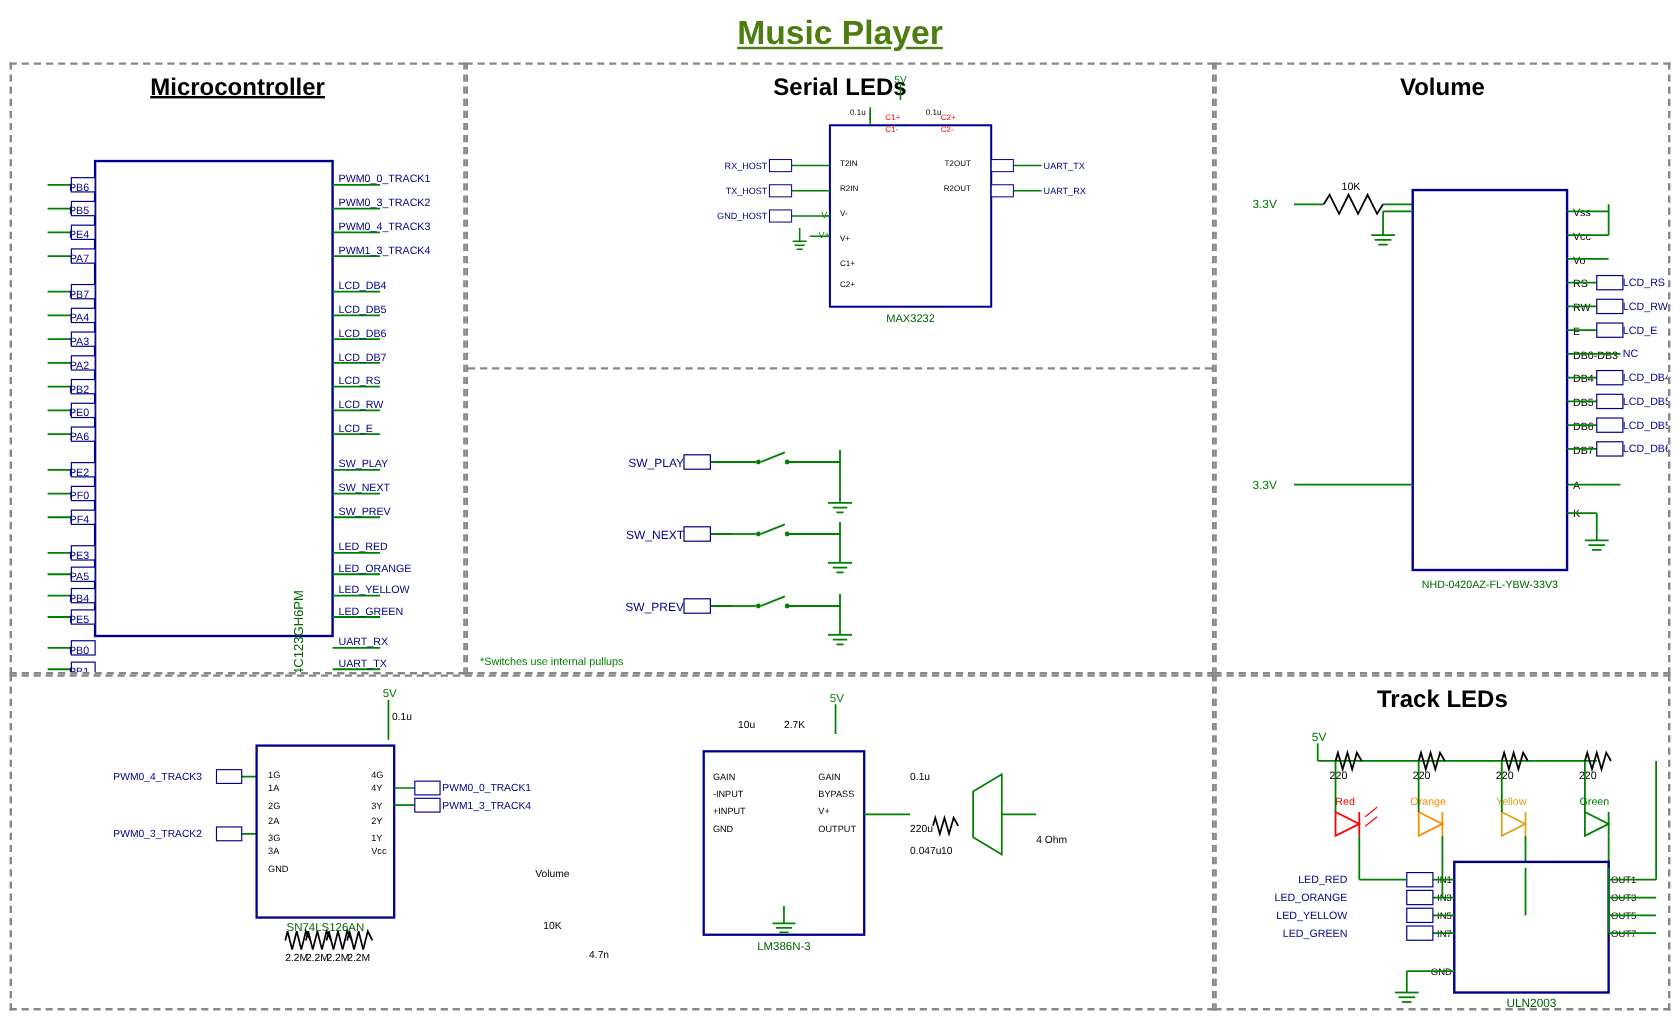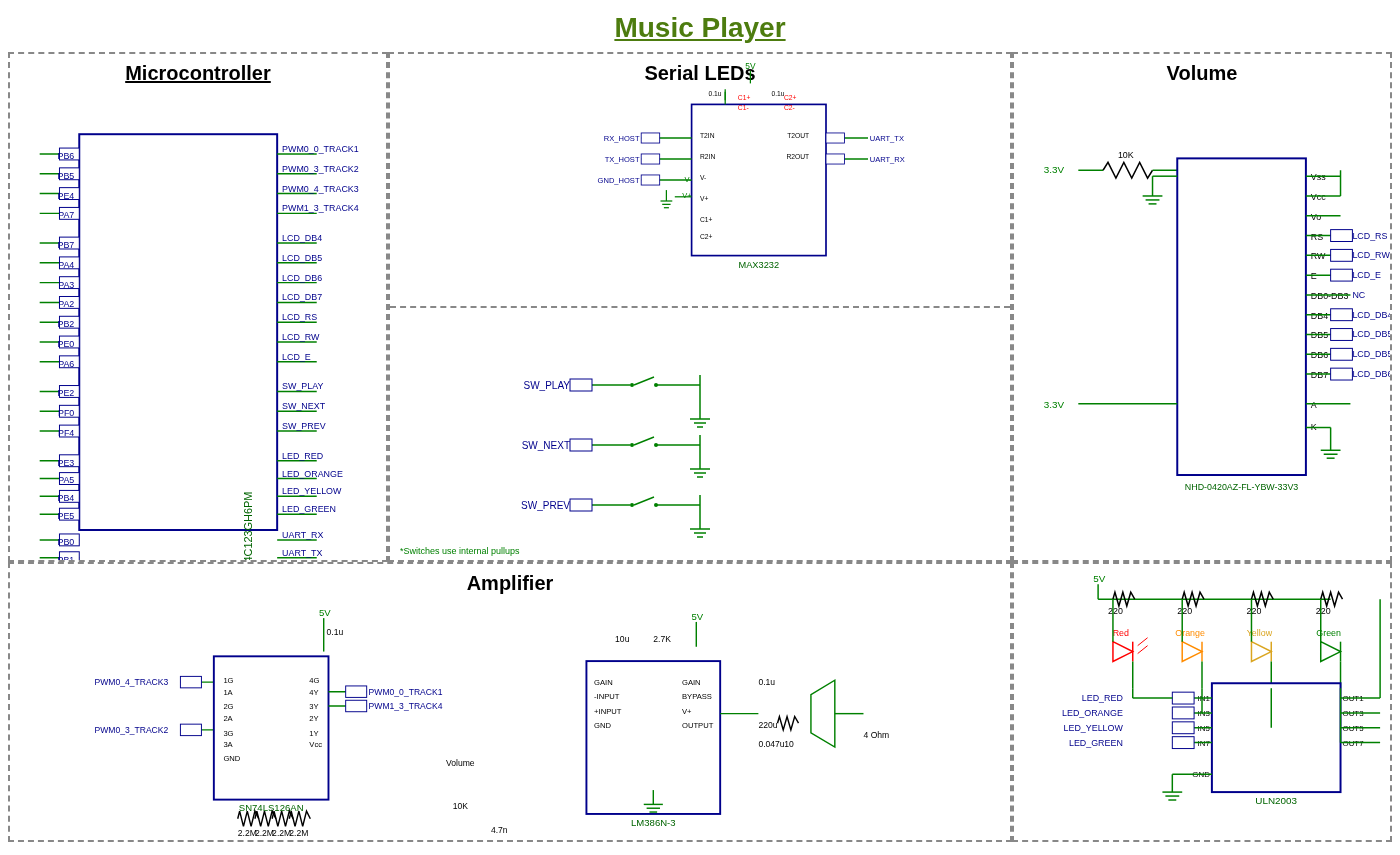--- a/index.html
+++ b/index.html
@@ -415,21 +415,20 @@
 
       <line x1="165" y1="88" x2="140" y2="88" stroke="#008000" stroke-width="1.5"></line>
       <line x1="140" y1="88" x2="140" y2="108" stroke="#008000" stroke-width="1.5"></line>
       <line x1="130" y1="108" x2="150" y2="108" stroke="#008000" stroke-width="1.5"></line>
       <line x1="133" y1="112" x2="147" y2="112" stroke="#008000" stroke-width="1.5"></line>
       <line x1="136" y1="116" x2="144" y2="116" stroke="#008000" stroke-width="1.5"></line>
     </svg>
   </div>
 
   <div class="panel amp-panel">
-    <div class="panel-title">Amplifier</div>
     <svg style="width:100%;height:90%;" viewBox="0 0 880 260">
 
       <text x="5" y="90" font-size="9" fill="#00008B" font-family="Arial">PWM0_4_TRACK3</text>
       <line x1="95" y1="87" x2="130" y2="87" stroke="#008000" stroke-width="1.5"></line>
       <rect x="95" y="81" width="22" height="12" fill="white" stroke="#00008B" stroke-width="1"></rect>
 
       <text x="5" y="140" font-size="9" fill="#00008B" font-family="Arial">PWM0_3_TRACK2</text>
       <line x1="95" y1="137" x2="130" y2="137" stroke="#008000" stroke-width="1.5"></line>
       <rect x="95" y="131" width="22" height="12" fill="white" stroke="#00008B" stroke-width="1"></rect>
 
@@ -513,20 +512,21 @@
       <text x="810" y="145" font-size="9" fill="#000" font-family="Arial">4 Ohm</text>
 
       <line x1="590" y1="200" x2="590" y2="215" stroke="#008000" stroke-width="1.5"></line>
       <line x1="580" y1="215" x2="600" y2="215" stroke="#008000" stroke-width="1.5"></line>
       <line x1="583" y1="219" x2="597" y2="219" stroke="#008000" stroke-width="1.5"></line>
       <line x1="586" y1="223" x2="594" y2="223" stroke="#008000" stroke-width="1.5"></line>
     </svg>
   </div>
 
   <div class="panel leds-panel">
+    <div class="panel-title">Track LEDs</div>
     <svg style="width:100%;height:90%;" viewBox="0 0 380 250">
 
       <text x="80" y="18" font-size="10" fill="#008000" font-family="Arial">5V</text>
       <line x1="85" y1="20" x2="85" y2="35" stroke="#008000" stroke-width="1.5"></line>
       <line x1="85" y1="35" x2="320" y2="35" stroke="#008000" stroke-width="1.5"></line>
 
       <text x="95" y="50" font-size="9" fill="#000" font-family="Arial">220</text>
       <text x="165" y="50" font-size="9" fill="#000" font-family="Arial">220</text>
       <text x="235" y="50" font-size="9" fill="#000" font-family="Arial">220</text>
       <text x="305" y="50" font-size="9" fill="#000" font-family="Arial">220</text>

